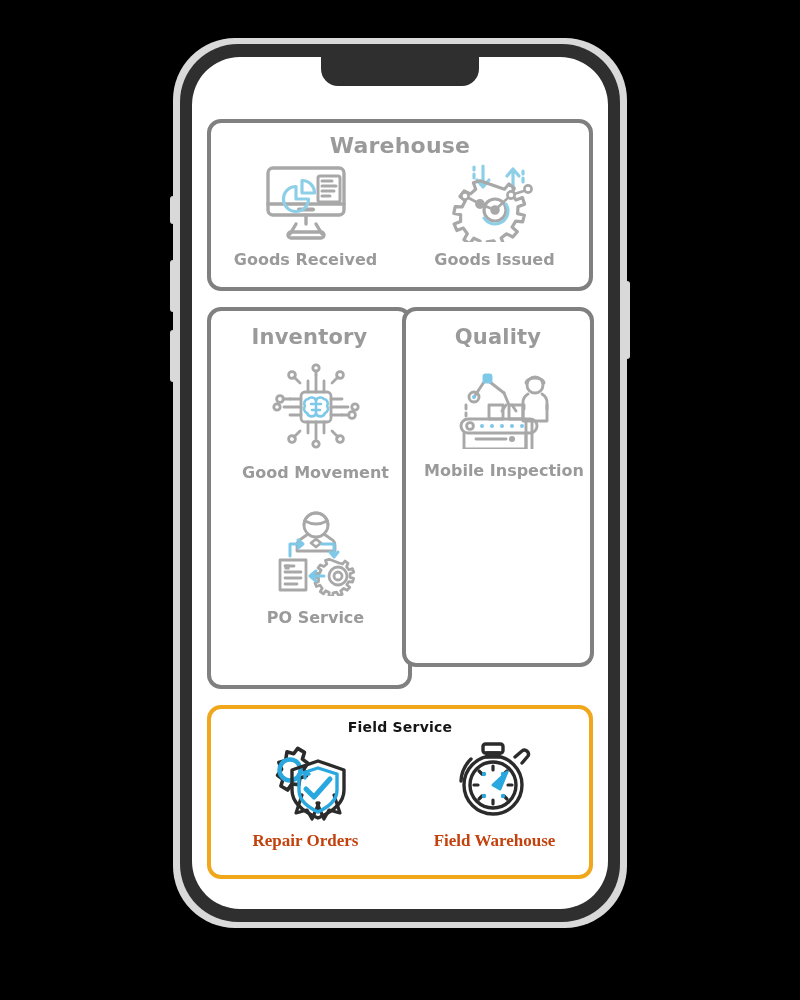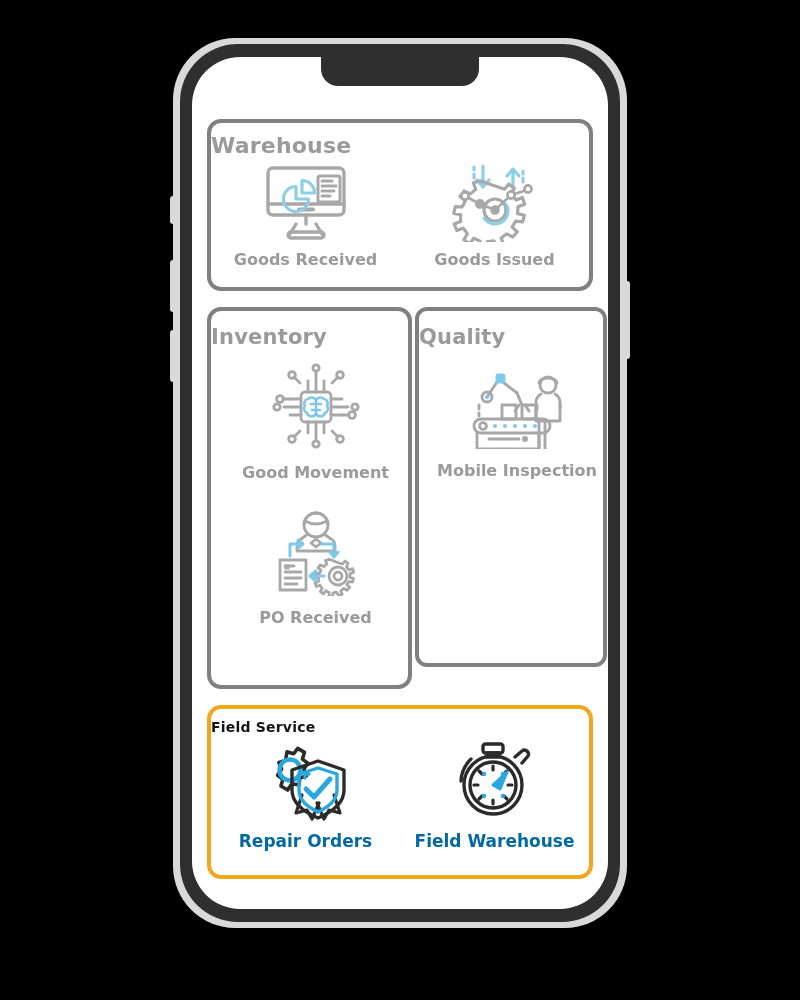--- a/index.html
+++ b/index.html
@@ -39,48 +39,48 @@
     position:absolute;left:0;top:0;width:416px;height:852px;
     padding:0;box-sizing:border-box;
   }
   .card{
     position:absolute;box-sizing:border-box;
     border:4px solid #808080;border-radius:14px;background:#fff;
   }
   .card.accent{border-color:#f0a71c;}
 
   .card-title{
-    text-align:left;font-weight:bold;color:#9a9a9a;
+    text-align:center;font-weight:bold;color:#9a9a9a;
     letter-spacing:0.2px;
   }
   .card.accent .card-title{color:#151515;}
 
   .tile-grid{display:flex;justify-content:space-around;align-items:flex-start;}
   .tile{
     display:flex;flex-direction:column;align-items:center;
     width:50%;
   }
   .tile-icon{display:block;}
   .tile-label{
     font-weight:bold;color:#9a9a9a;text-align:center;
     white-space:nowrap;
   }
-  .card.accent .tile-label{color:#0369a1;}
+  .card.accent .tile-label{color:#c2410c;font-family:Liberation Serif, serif;}
 
   
   #card-warehouse{left:15px;top:62px;width:386px;height:172px;}
   #card-warehouse .card-title{font-size:22px;margin-top:10px;}
   #card-warehouse .tile-grid{margin-top:4px;}
   #card-warehouse .tile-label{font-size:16px;margin-top:4px;text-align:right;}
 
   
   #card-inventory{left:15px;top:250px;width:205px;height:382px;}
   #card-inventory .card-title{font-size:21px;margin-top:14px;}
   
-  #card-quality{left:223px;top:250px;width:192px;height:360px;border-radius:12px;}
+  #card-quality{left:210px;top:250px;width:192px;height:360px;}
   #card-quality .card-title{font-size:21px;margin-top:14px;}
 
   .col-tiles{display:flex;flex-direction:column;align-items:center;padding-left:12px;}
   .col-tiles .tile{width:100%;}
   .col-tiles .tile-label{font-size:16px;}
   #card-inventory .tile:nth-child(1){margin-top:12px;}
   #card-inventory .tile:nth-child(2){margin-top:26px;}
   #card-quality .tile:nth-child(1){margin-top:12px;}
   #card-quality .tile:nth-child(2){margin-top:26px;}
   .col-tiles .tile-label{margin-top:8px;}
@@ -229,21 +229,21 @@
                   <circle cx="70" cy="68" r="9"></circle>
                   <circle cx="70" cy="68" r="4"></circle>
                 </g>
                 <g fill="none" stroke="#7ec8e8" stroke-width="3" stroke-linecap="round" stroke-linejoin="round">
                   <path d="M22 48 V36 h12 M30 32 l5 4 -5 4"></path>
                   <path d="M66 36 h12 v12 M74 44 l4 5 4 -5" transform="translate(-12,0)"></path>
                   <path d="M56 68 H42 M48 63 l-6 5 6 5"></path>
                 </g>
               </svg>
             </span>
-            <span class="tile-label">PO Received</span>
+            <span class="tile-label">PO Service</span>
           </div>
 
         </div>
       </div>
 
       <div class="card" id="card-quality">
         <div class="card-title">Quality</div>
         <div class="col-tiles">
 
           <div class="tile">

